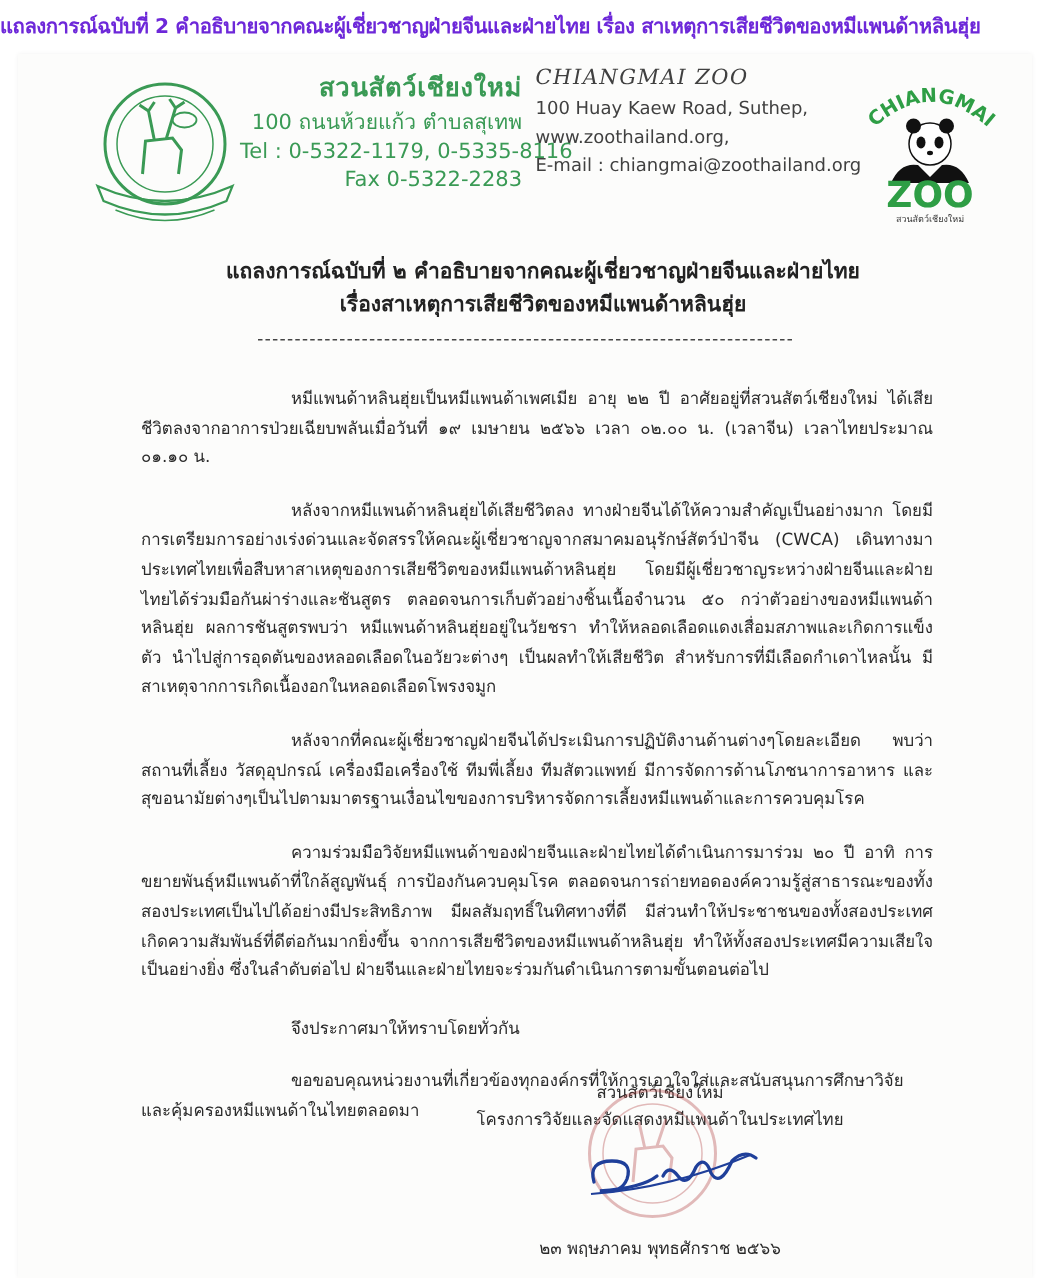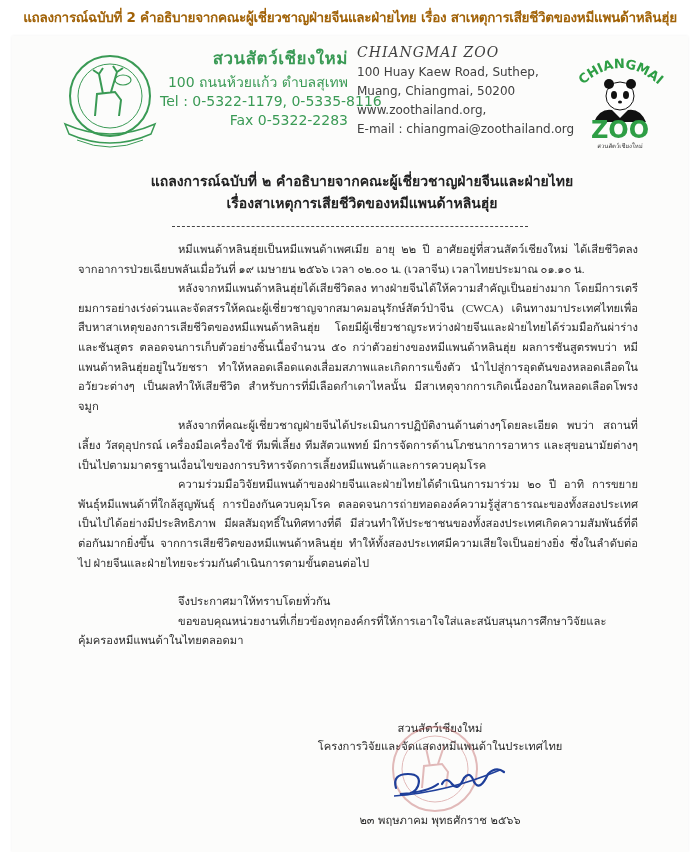--- a/index.html
+++ b/index.html
@@ -5,24 +5,24 @@
     html, body { margin: 0; padding: 0; }
     body {
       width: 700px; height: 852px; overflow: hidden;
       background: #ffffff;
       font-family: "DejaVu Sans", sans-serif;
       color: #2b2b2b;
       position: relative;
     }
     .headline {
       position: absolute; left: 0; top: 6px; width: 700px;
-      text-align: center;
+      text-align: left;
       font-family: "DejaVu Sans", sans-serif;
       font-weight: bold; font-size: 13.5px; letter-spacing: -0.3px;
-      color: #a16207;
+      color: #6d28d9;
       white-space: nowrap;
     }
     .sheet {
       position: absolute; left: 12px; top: 36px; width: 676px; height: 816px;
       background: #fcfcfb;
       box-shadow: 0 0 3px rgba(0,0,0,0.06);
     }
     
     .seal { position: absolute; left: 55px; top: 44px; width: 110px; height: 110px; }
     .th-block {
@@ -46,32 +46,32 @@
     .divider {
       position: absolute; left: 172px; top: 226px; width: 356px;
       border-top: 1.5px dashed #444;
     }
 
     
     .body-text {
       position: absolute; left: 78px; top: 240px; width: 560px;
       font-size: 11.2px; line-height: 19.6px; color: #2a2a2a;
     }
-    .para { margin: 0; text-align: justify; font-family: Liberation Serif, serif; }
+    .para { margin: 16px; text-align: justify; }
     .indent { text-indent: 100px; }
     .closing { margin-top: 19px; padding-left: 100px; }
 
     .sign-block {
       position: absolute; left: 290px; top: 720px; width: 300px; text-align: center;
       font-size: 11.2px; line-height: 18px; color: #2a2a2a;
     }
     .sign-area { position: relative; height: 52px; }
     .stamp { position: absolute; left: 90px; top: -42px; width: 110px; height: 110px; opacity: 0.35; }
     .signature { position: absolute; left: 98px; top: 6px; width: 120px; height: 40px; }
-    .sign-date { margin-top: 4px; }
+    .sign-date { margin-top: 16px; }
   </style>
 </head>
 <body>
 
 <div class="headline">แถลงการณ์ฉบับที่ 2 คำอธิบายจากคณะผู้เชี่ยวชาญฝ่ายจีนและฝ่ายไทย เรื่อง สาเหตุการเสียชีวิตของหมีแพนด้าหลินฮุ่ย</div>
 
 <div class="sheet"></div>
 
 <svg class="seal" viewBox="0 0 110 110">
   <circle cx="55" cy="52" r="40" fill="none" stroke="#3a9a55" stroke-width="2"></circle>
@@ -85,21 +85,20 @@
 <div class="th-block">
   <div class="th-name">สวนสัตว์เชียงใหม่</div>
   <div class="th-line">100 ถนนห้วยแก้ว ตำบลสุเทพ</div>
   <div class="th-line">Tel : 0-5322-1179, 0-5335-8116</div>
   <div class="th-line">Fax 0-5322-2283</div>
 </div>
 
 <div class="en-block">
   <div class="en-name">CHIANGMAI ZOO</div>
   <div class="en-line">100 Huay Kaew Road, Suthep,</div>
-  <div class="en-line">Muang, Chiangmai, 50200</div>
   <div class="en-line">www.zoothailand.org,</div>
   <div class="en-line">E-mail : chiangmai@zoothailand.org</div>
 </div>
 
 <svg class="zoo-logo" viewBox="0 0 120 100">
   <defs>
       <path id="arc" d="M18 40 Q60 -4 104 40"></path>
     </defs>
   <text font-family="DejaVu Sans, sans-serif" font-weight="bold" font-size="13" fill="#2e9e45">
     <textPath href="#arc" startOffset="50%" text-anchor="middle">CHIANGMAI</textPath>

